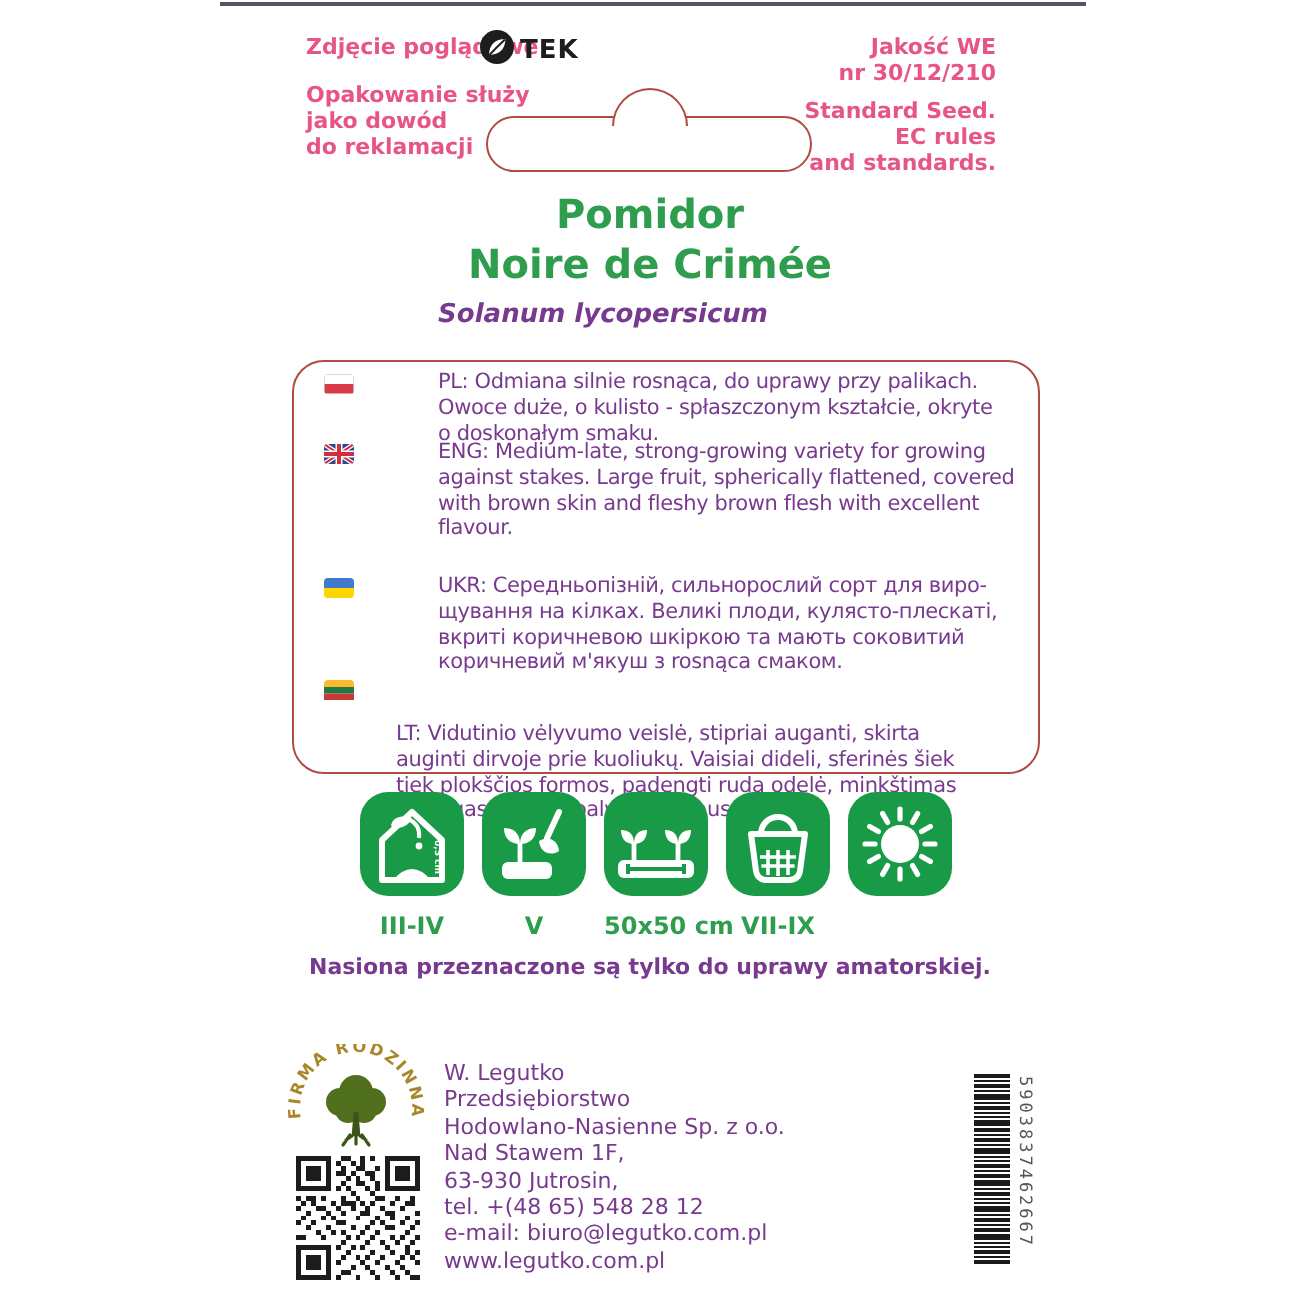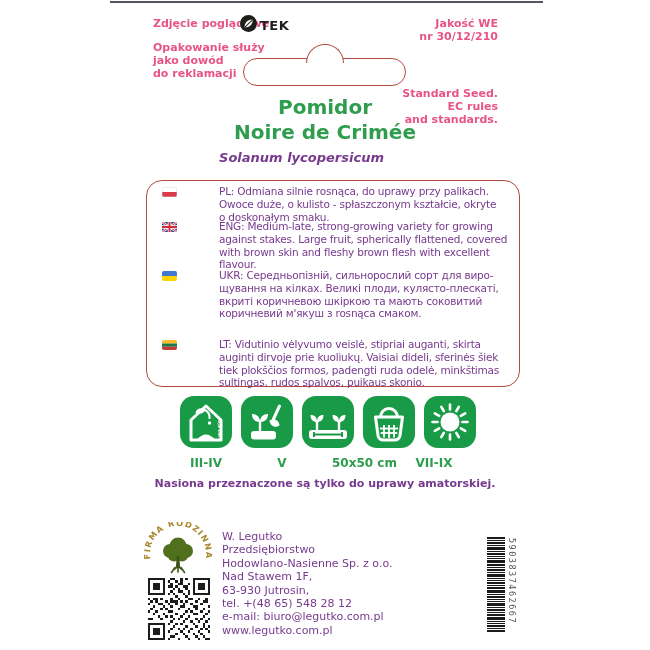--- a/index.html
+++ b/index.html
@@ -12,41 +12,41 @@
   .blk{display:block;}
 
   .hairline{left:110px;top:1px;width:433px;height:2px;background:#5a5261;}
 
   .photo-note{left:153px;top:17px;font-size:11px;font-weight:bold;}
   .tek{left:240px;top:15px;display:flex;align-items:center;gap:3px;}
   .tek-label{font-size:13px;font-weight:bold;color:#1d1d1b;letter-spacing:.5px;}
   .pack-note{left:153px;top:41px;font-size:11px;font-weight:bold;line-height:13px;}
   .right-col{right:152px;text-align:right;font-size:11px;font-weight:bold;line-height:13px;}
   .quality{top:17px;}
-  .standard{top:49px;margin-top:38px;}
+  .standard{top:49px;}
 
   .tab-pill{left:243px;top:58px;width:161px;height:26px;border:1.6px solid #b04b41;border-radius:15px;background:#fff;z-index:1;}
   .tab-bump{left:306px;top:44px;width:36px;height:18px;border:1.6px solid #b04b41;border-bottom:none;
             border-radius:19px 19px 0 0;background:#fff;z-index:2;}
 
   .title{left:0;width:650px;text-align:center;font-size:20px;font-weight:bold;line-height:21px;}
   .t1{top:97px;} .t2{top:122px;}
   .latin{left:0;width:603px;top:150px;text-align:center;font-size:13px;font-weight:bold;font-style:italic;}
 
   .desc-box{left:146px;top:180px;width:372px;height:205px;border:1.6px solid #b04b41;border-radius:16px;}
   .desc-row{position:absolute;left:15px;right:7px;display:flex;gap:6px;}
-  .r0{top:4px;} .r1{top:39px;} .r2{top:88px;} .r3{top:157px;}
+  .r0{top:4px;} .r1{top:39px;} .r2{top:106px;} .r3{top:157px;flex-direction:column;}
   .flag{flex:0 0 15px;width:15px;height:10px;border-radius:2px;overflow:hidden;margin-top:2px;}
   .flag svg{display:block;}
   .desc-text{font-size:10.5px;line-height:12.8px;letter-spacing:-0.2px;color:#773a8e;margin-left:36px;}
 
   .icons-row{left:180px;top:396px;display:flex;gap:9px;}
   .icon{width:52px;height:52px;border-radius:14px;background:#189a47;}
   .icon svg{display:block;}
-  .labels-row{left:180px;top:456px;display:flex;gap:24px;}
+  .labels-row{left:180px;top:456px;display:flex;gap:9px;}
   .labels-row .cell{width:52px;text-align:center;font-size:12px;font-weight:bold;color:#2f9d4e;white-space:nowrap;}
 
   .amateur{left:0;width:650px;top:477px;text-align:center;font-size:11px;font-weight:bold;}
 
   .logo{left:142px;top:522px;}
   .qr{left:148px;top:578px;}
   .address{left:222px;top:530px;font-size:11px;line-height:13.4px;color:#773a8e;}
   .barcode{left:487px;top:537px;}
   .barcode-num{left:507px;top:538px;height:100px;writing-mode:vertical-rl;text-orientation:sideways;
                font-family:"DejaVu Sans Mono","Liberation Mono",monospace;font-size:8.5px;letter-spacing:1.5px;color:#555;}

